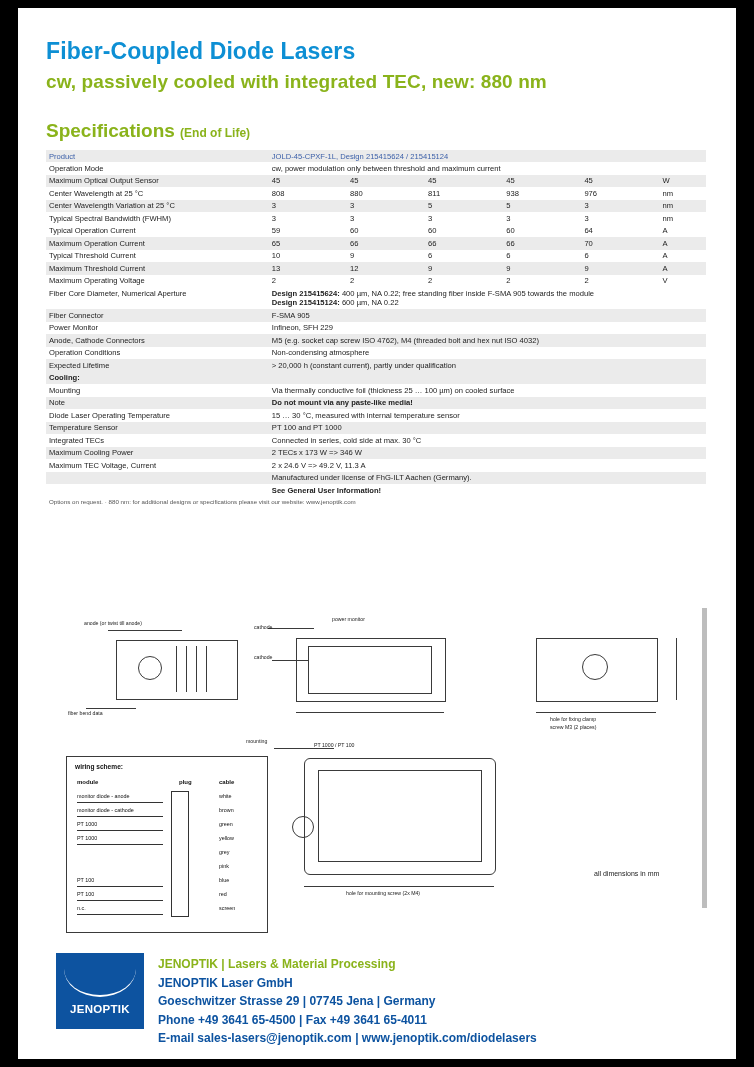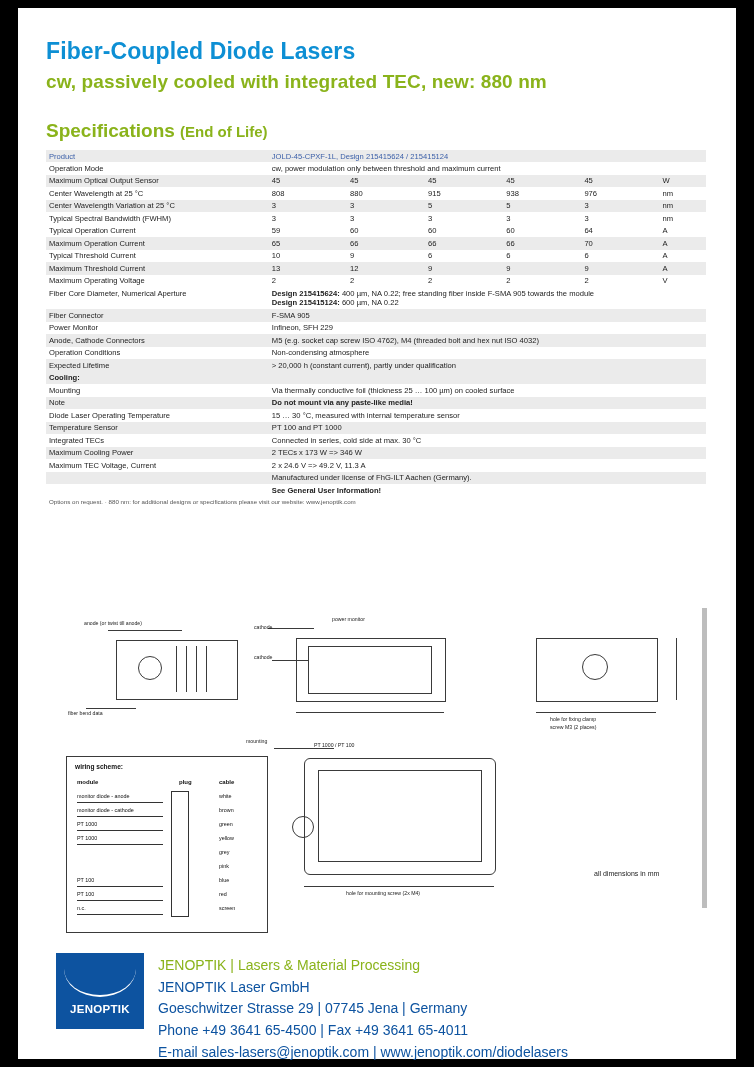--- a/index.html
+++ b/index.html
@@ -16,21 +16,21 @@
   .hdr{position:absolute;left:28px;top:30px;width:660px;}
   .hdr h1{
     margin:0;font-size:23px;font-weight:bold;color:#0d8fd4;letter-spacing:.1px;
   }
   .hdr h2{
     margin:6px 0 0 0;font-size:19px;font-weight:bold;color:#8ab31b;letter-spacing:.1px;
   }
   .spec-title{
     position:absolute;left:28px;top:112px;font-size:19px;font-weight:bold;color:#8ab31b;
   }
-  .spec-title .sub{font-size:15px;color:#8ab31b;font-weight:bold;margin-top:12px;}
+  .spec-title .sub{font-size:12px;color:#8ab31b;font-weight:bold;margin-top:12px;}
 
   
   .tbl{position:absolute;left:28px;top:142px;width:660px;border-collapse:collapse;
        font-size:7.6px;color:#222;}
   .tbl td{padding:1.5px 3px;vertical-align:top;line-height:1.25;}
   .tbl tr.alt td{background:#ebebeb;}
   .tbl tr.white td{background:#ffffff;}
   .c-label{width:205px;margin-left:24px;}
   .c-v{width:68px;}
   .c-u{width:38px;}
@@ -53,21 +53,21 @@
   .wunder{position:absolute;height:1px;background:#333;}
   .plugbox{position:absolute;border:1px solid #333;background:#fff;}
 
   
   .footer{position:absolute;left:28px;top:945px;width:660px;height:78px;}
   .logo{position:absolute;left:10px;top:0;width:88px;height:76px;background:#0d53a0;}
   .logo .arc{position:absolute;left:8px;top:16px;width:72px;height:26px;
       border-bottom:2px solid #fff;border-radius:0 0 50% 50%/0 0 100% 100%;}
   .logo .name{position:absolute;left:0;top:50px;width:88px;text-align:center;
       color:#fff;font-size:11.5px;font-weight:bold;letter-spacing:.3px;}
-  .fcontact{position:absolute;left:112px;top:2px;font-size:14px;color:#8ab31b;font-weight:normal;line-height:1.55;}
+  .fcontact{position:absolute;left:112px;top:2px;font-size:12px;color:#8ab31b;font-weight:bold;line-height:1.55;}
   .fcontact .bl{color:#0d53a0;}
   .fcontact .gr{color:#8ab31b;}
   .sep{color:#0d53a0;}
   .rulebar{position:absolute;left:684px;top:600px;width:5px;height:300px;background:#bdbdbd;}
 </style>
 </head>
 <body>
 
 <div class="page">
 
@@ -97,21 +97,21 @@
           <td class="c-v">45</td>
           <td class="c-v">45</td>
           <td class="c-v">45</td>
           <td class="c-v">45</td>
           <td class="c-u">W</td>
         </tr>
         <tr class="white">
           <td class="c-label">Center Wavelength at 25 °C</td>
           <td class="c-v">808</td>
           <td class="c-v">880</td>
-          <td class="c-v">915</td>
+          <td class="c-v">811</td>
           <td class="c-v">938</td>
           <td class="c-v">976</td>
           <td class="c-u">nm</td>
         </tr>
         <tr class="alt">
           <td class="c-label">Center Wavelength Variation at 25 °C</td>
           <td class="c-v">3</td>
           <td class="c-v">3</td>
           <td class="c-v">5</td>
           <td class="c-v">5</td>

